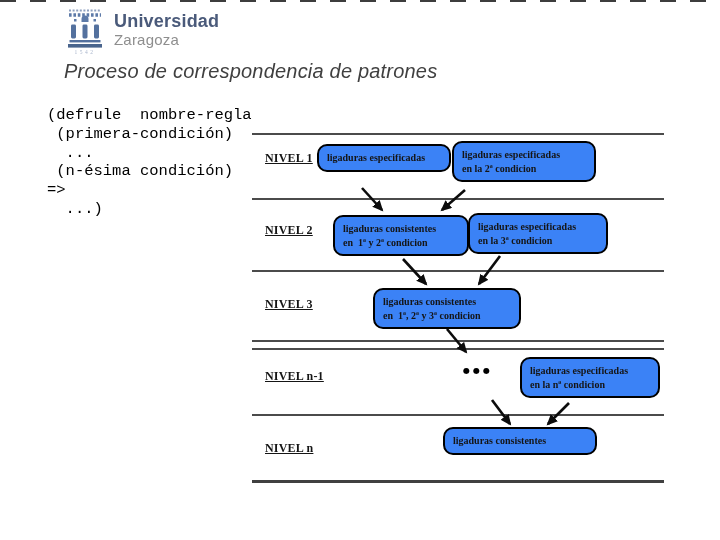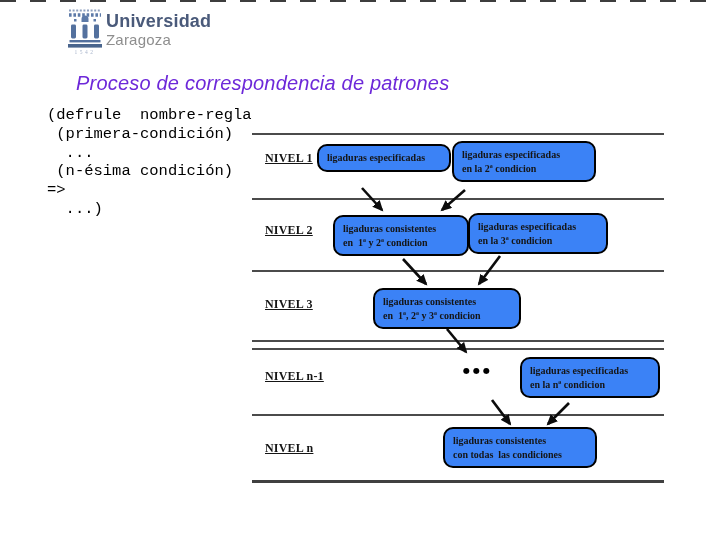--- a/index.html
+++ b/index.html
@@ -3,26 +3,26 @@
 <meta charset="utf-8">
 <style>
   html,body{margin:0;padding:0;background:#ffffff;}
   .slide{position:relative;width:720px;height:540px;background:#ffffff;overflow:hidden;
          font-family:"Liberation Sans",sans-serif;}
   .top-dashes{position:absolute;left:0;top:0;width:720px;height:2px;
          background:repeating-linear-gradient(90deg,#3d3d3d 0 16px,transparent 16px 30px);}
   
   .logo{position:absolute;left:68px;top:8px;display:flex;align-items:flex-start;}
   .logo-icon{display:block;}
-  .logo-text{margin-left:4px;padding-top:4px;line-height:1;}
+  .logo-text{margin-left:12px;padding-top:4px;line-height:1;}
   .logo-name{font-size:18px;font-weight:bold;color:#4a5a7a;letter-spacing:.2px;}
   .logo-city{font-size:15px;color:#8e8e8e;margin-top:2px;letter-spacing:.2px;}
   
-  .title{position:absolute;left:64px;top:60px;margin:12px;font-size:20px;font-weight:normal;
-         font-style:italic;color:#6d28d9;white-space:nowrap;letter-spacing:.2px;}
+  .title{position:absolute;left:64px;top:60px;margin:0;font-size:20px;font-weight:normal;
+         font-style:italic;color:#404040;white-space:nowrap;letter-spacing:.2px;}
   
   .code{position:absolute;left:47px;top:106px;font-family:"Liberation Mono",monospace;
         font-size:15.5px;line-height:18.8px;color:#000;}
   .cl{white-space:pre;}
   .kw{font-weight:normal;}
   
   .diagram{position:absolute;left:230px;top:120px;width:460px;height:380px;
            font-family:"Liberation Serif",serif;color:#151515;}
   .hline{position:absolute;left:22px;width:412px;height:2px;background:#4b4b4b;}
   .hline.thick{height:3px;background:#404040;}
@@ -104,21 +104,20 @@
     <div class="dbox" style="left:143px;top:168px;width:132px">
       <div class="bl">ligaduras consistentes</div>
       <div class="bl">en  1ª, 2ª y 3ª condicion</div>
     </div>
     <div class="dbox" style="left:290px;top:237px;width:124px">
       <div class="bl">ligaduras especificadas</div>
       <div class="bl">en la nª condicion</div>
     </div>
     <div class="dbox" style="left:213px;top:307px;width:138px">
       <div class="bl">ligaduras consistentes</div>
-      <div class="bl">con todas  las condiciones</div>
     </div>
 
     <div class="dots" style="left:233px;top:246px">●●●</div>
 
     <svg class="arrows" width="460" height="380" viewBox="0 0 460 380">
       <defs>
         <marker id="ah" markerUnits="userSpaceOnUse" markerWidth="12" markerHeight="11" refX="9" refY="5" orient="auto">
           <path d="M0,0 L11,5 L0,10 z" fill="#0c0c0c"></path>
         </marker>
       </defs>

